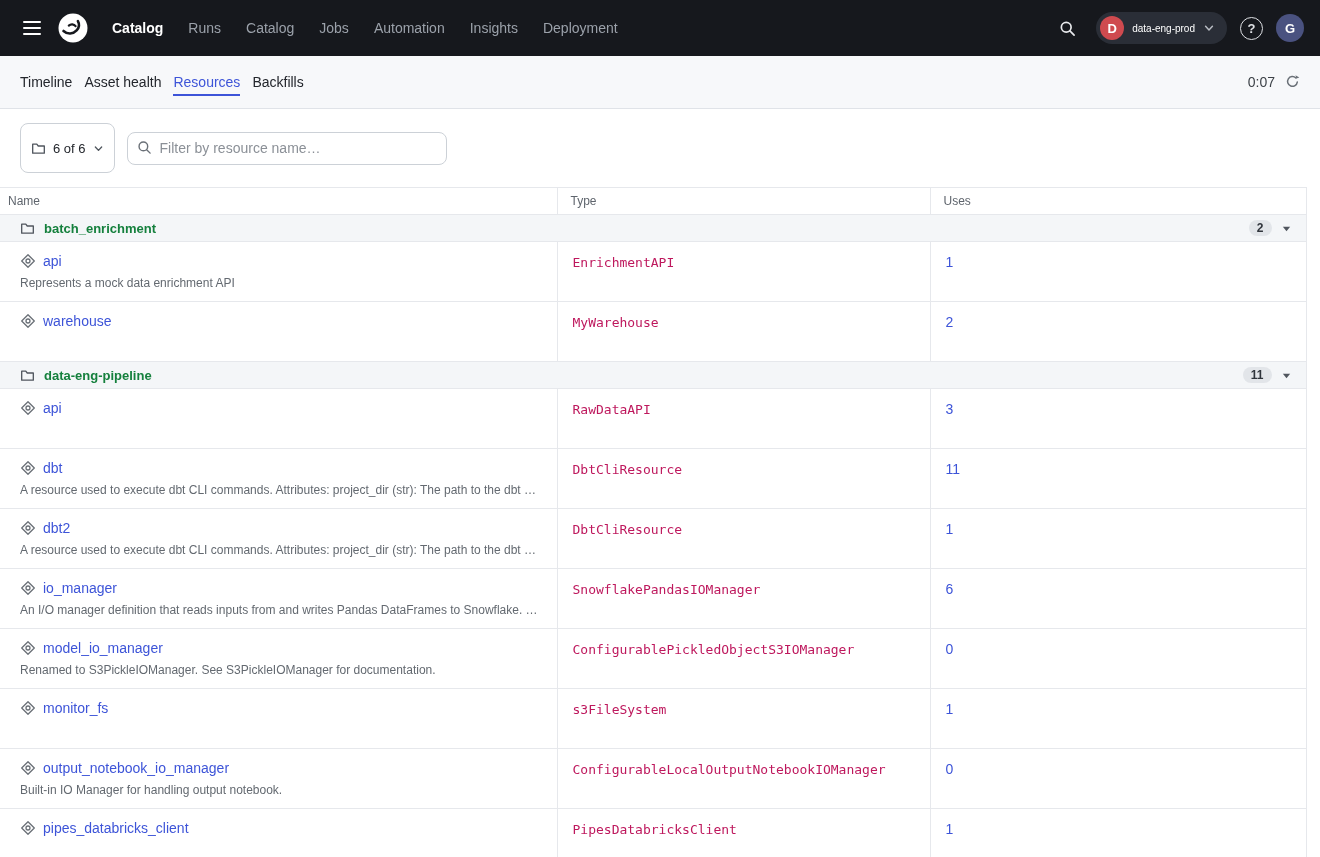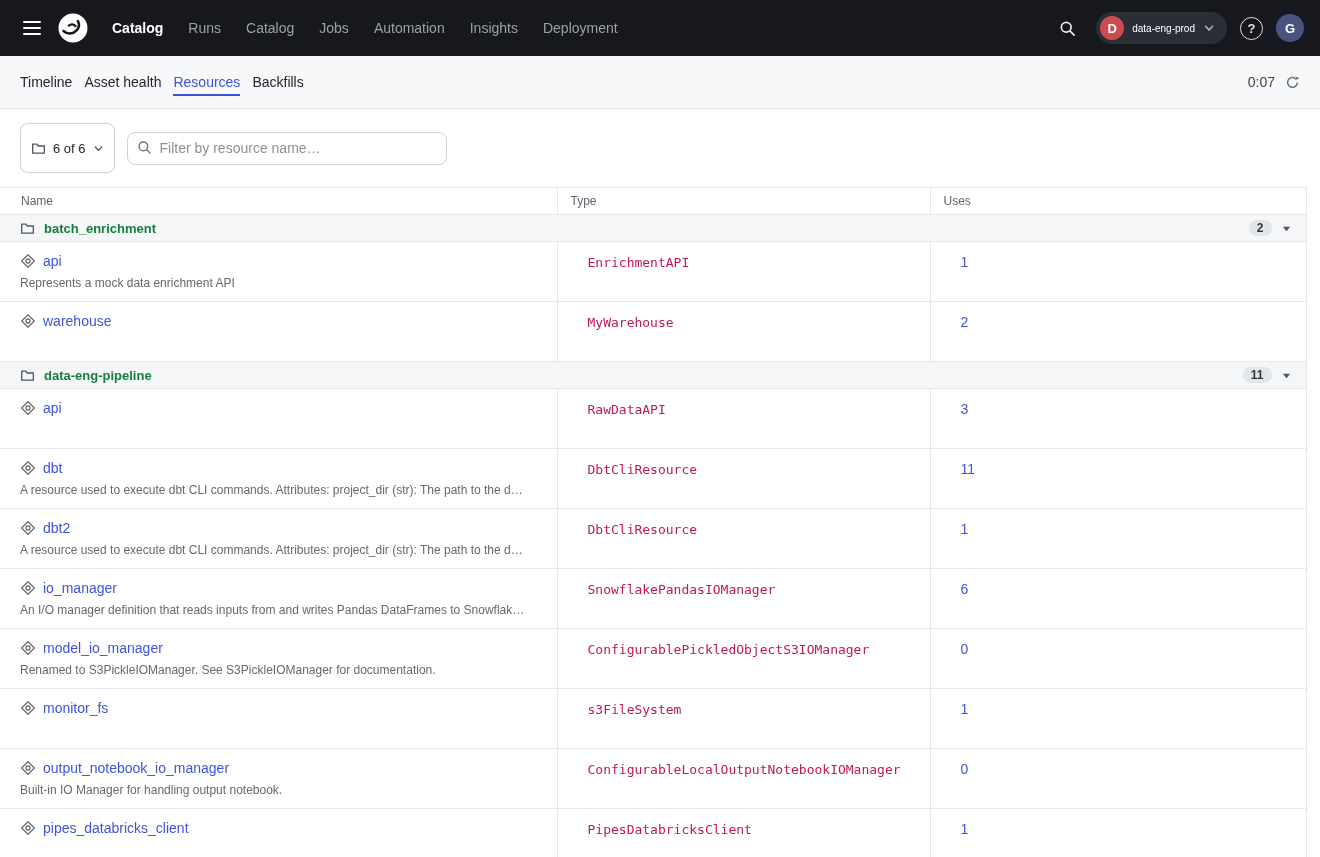--- a/index.html
+++ b/index.html
@@ -31,21 +31,21 @@
     font-size:13px;font-weight:600;display:flex;align-items:center;justify-content:center;cursor:pointer;}
   .avatar{width:28px;height:28px;border-radius:50%;background:#4A5280;color:#fff;font-size:13px;
     font-weight:600;display:flex;align-items:center;justify-content:center;cursor:pointer;}
 
   
   .tabbar{height:53px;background:#F7F8FA;border-bottom:1px solid #E0E3E8;display:flex;
     align-items:center;padding:0 20px;gap:12px;}
   .tab{font-size:14px;font-weight:500;color:#23262C;cursor:pointer;padding-bottom:4px;
     border-bottom:2px solid transparent;margin-bottom:-6px;}
   .tab.active{color:var(--accent);border-bottom-color:var(--accent);}
-  .tabbar-right{margin-left:auto;display:flex;align-items:flex-end;gap:10px;}
+  .tabbar-right{margin-left:auto;display:flex;align-items:flex-start;gap:10px;}
   .timer{font-size:14px;color:#3D4248;}
 
   
   .filter-row{display:flex;align-items:center;gap:12px;padding:14px 20px 0;}
   .count-btn{display:flex;align-items:center;gap:7px;height:50px;border:1px solid #CCD1D7;
     border-radius:8px;background:#fff;padding:0 10px;font-size:13px;color:#23262C;cursor:pointer;
     font-family:"Liberation Sans",sans-serif;}
   .search-box{position:relative;width:320px;}
   .search-box input{width:100%;height:33px;border:1px solid #CCD1D7;border-radius:8px;
     padding:0 10px 0 32px;font-size:14px;color:#23262C;outline:none;
@@ -53,29 +53,29 @@
   .search-box input::placeholder{color:#8B9097;}
   .search-box .mag{position:absolute;left:10px;top:8px;}
 
   
   .table-wrap{margin-top:14px;}
   table{border-collapse:collapse;table-layout:fixed;width:1306px;}
   col.c-name{width:557px;} col.c-type{width:373px;} col.c-uses{width:376px;}
   thead th{font-size:12px;font-weight:400;color:#5F656D;text-align:left;
     padding:6px 13px;border-top:1px solid var(--border);border-bottom:1px solid var(--border);
     border-right:1px solid var(--border);}
-  thead th:first-child{padding-left:21px;}
+  thead th:first-child{padding-left:8px;}
   tr.group-row td{background:var(--groupbg);border-bottom:1px solid var(--border);
     border-right:1px solid var(--border);padding:5px 14px 5px 20px;cursor:pointer;}
   .group-inner{display:flex;align-items:center;gap:9px;}
   .group-name{font-size:13px;font-weight:700;color:#15803d;}
   .group-spacer{flex:1;}
   .count-badge{background:#E2E5E9;border-radius:10px;padding:1px 8px;font-size:12px;
     font-weight:600;color:#30353C;}
-  tr.res-row td{height:60px;vertical-align:top;padding:11px 30px;
+  tr.res-row td{height:60px;vertical-align:top;padding:11px 15px;
     border-bottom:1px solid var(--border);border-right:1px solid var(--border);}
   tr.res-row td:first-child{padding-left:20px;}
   .name-line{display:flex;align-items:center;gap:7px;}
   a.res-link{color:var(--accent);font-size:14px;font-weight:500;text-decoration:none;cursor:pointer;}
   .res-desc{margin-top:7px;font-size:12px;color:var(--textgray);white-space:nowrap;
     overflow:hidden;text-overflow:ellipsis;max-width:520px;}
   .type-text{font-family:"DejaVu Sans Mono",monospace;font-size:13px;color:#be185d;}
   a.uses-link{color:var(--accent);font-size:14px;text-decoration:none;cursor:pointer;}
 </style>
 </head>

